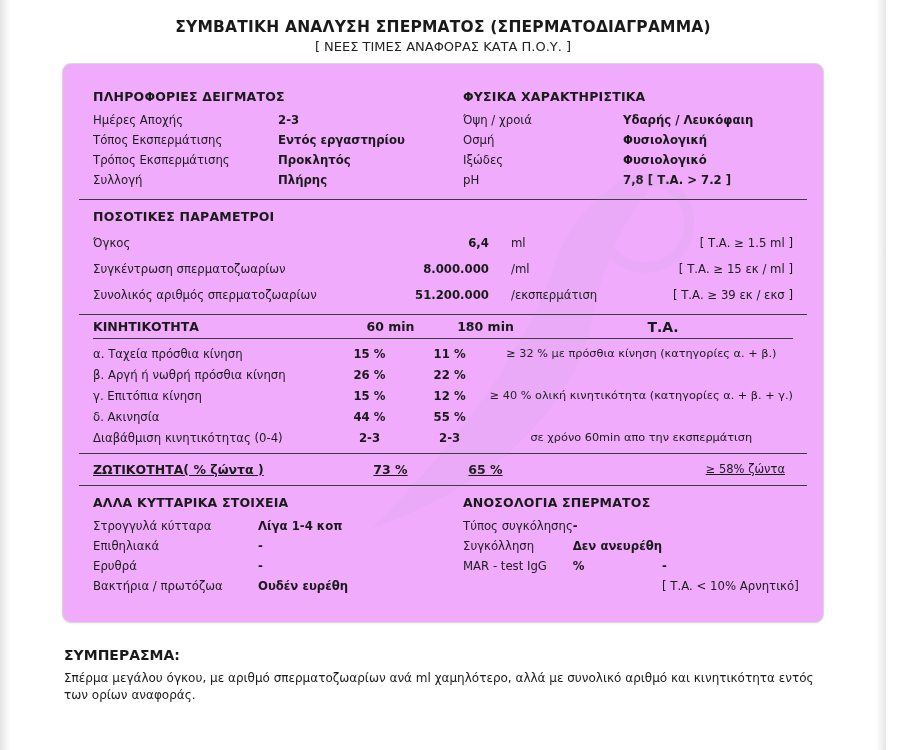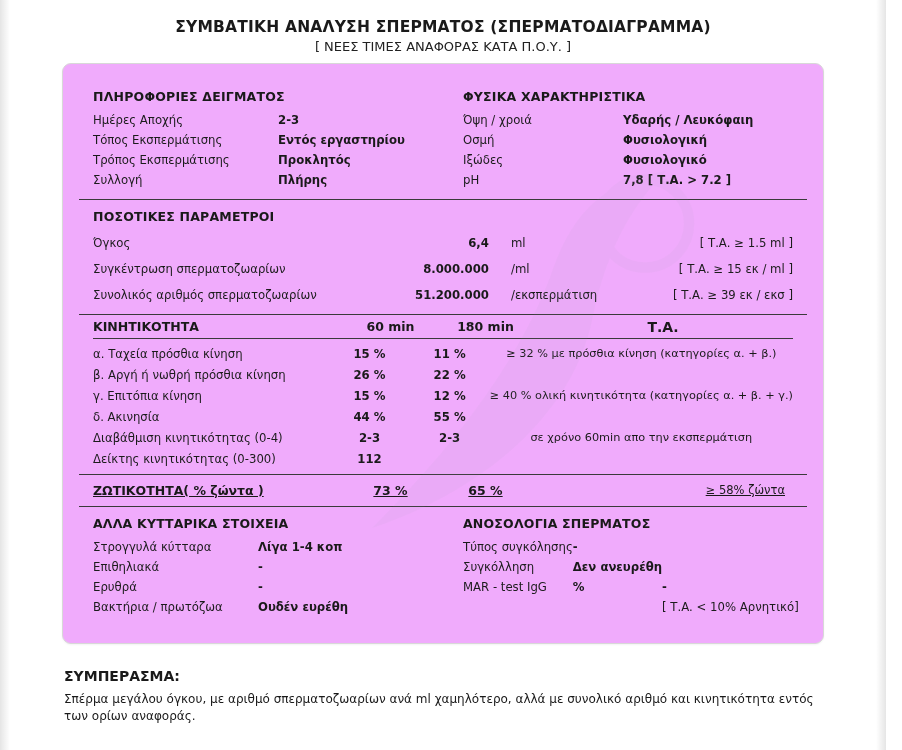--- a/index.html
+++ b/index.html
@@ -263,26 +263,20 @@
           <td class="clabel lbl">δ. Ακινησία</td>
           <td class="c60">44 %</td>
           <td class="c180">55 %</td>
           <td class="cta"></td>
         </tr>
         <tr>
           <td class="clabel lbl">Διαβάθμιση κινητικότητας (0-4)</td>
           <td class="c60">2-3</td>
           <td class="c180">2-3</td>
           <td class="cta">σε χρόνο 60min απο την εκσπερμάτιση</td>
-        </tr>
-        <tr>
-          <td class="clabel lbl">Δείκτης κινητικότητας (0-300)</td>
-          <td class="c60">112</td>
-          <td class="c180"></td>
-          <td class="cta"></td>
         </tr>
       </tbody>
         </table>
       <div style="height:5px"></div>
     </div>
 
     <div class="rule"></div>
 
     <div class="sec">
       <table class="vit">

